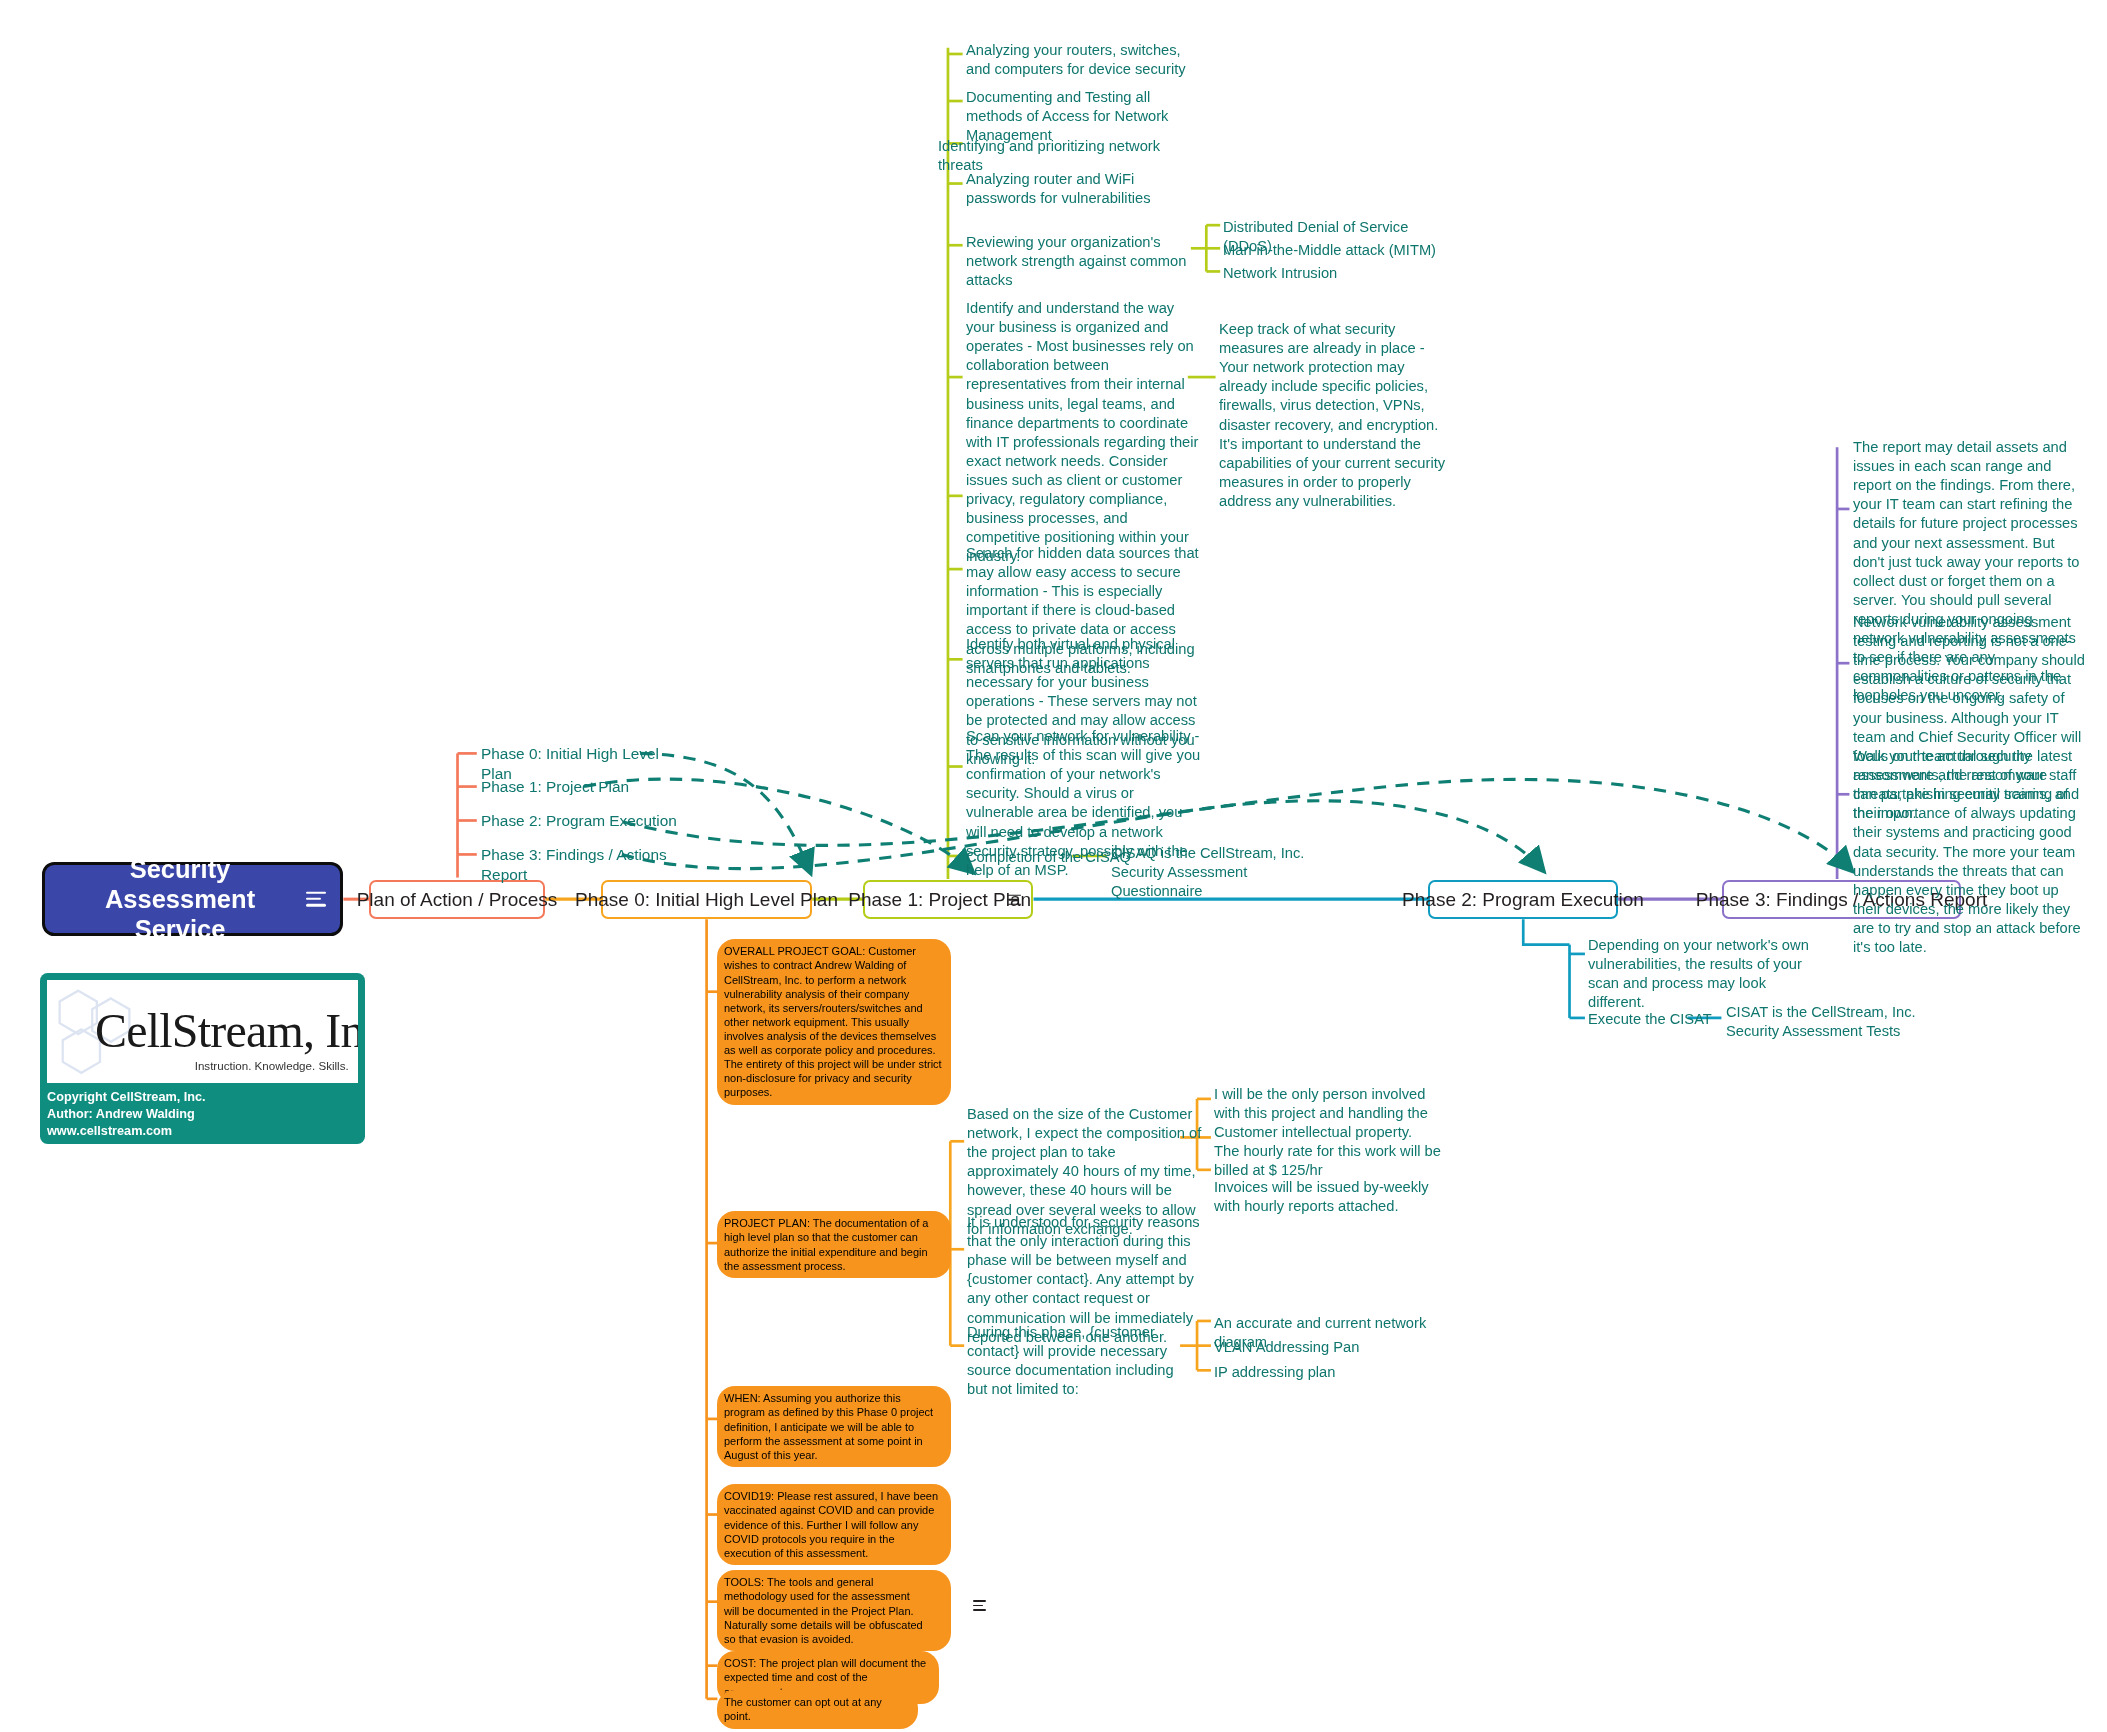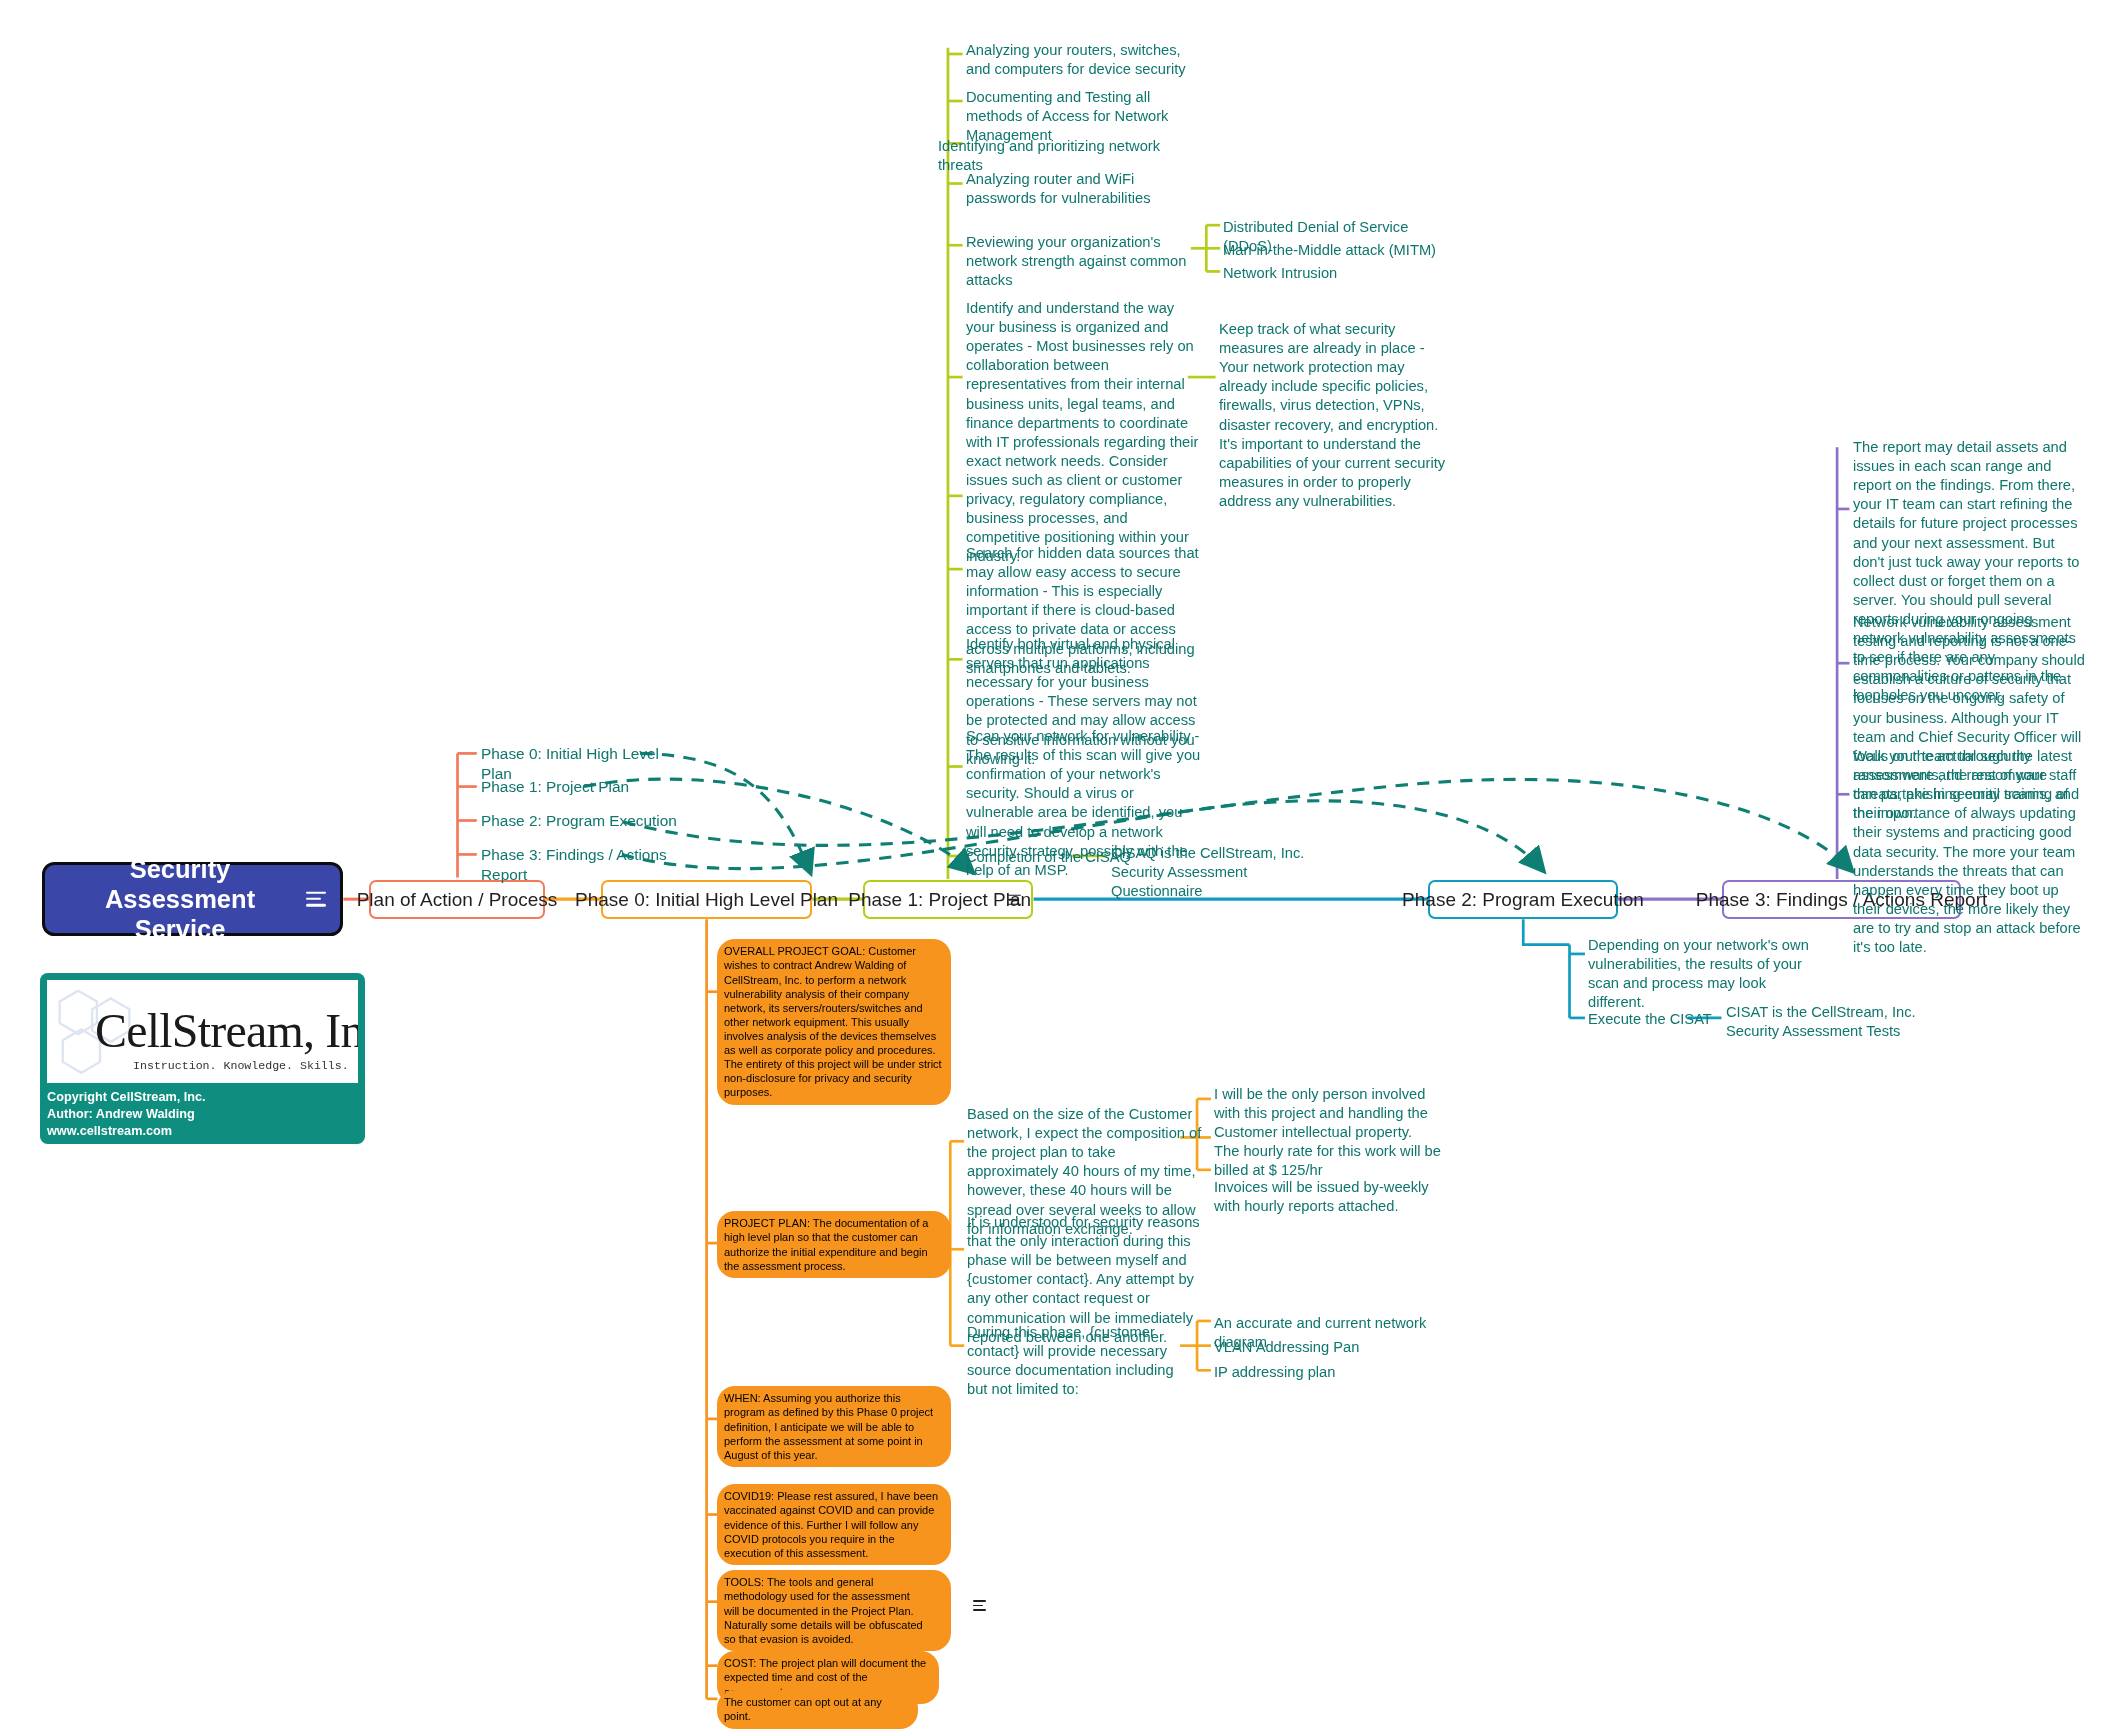--- a/index.html
+++ b/index.html
@@ -35,21 +35,21 @@
            font-size:11px;line-height:1.28;padding:5.4px 7px;box-sizing:border-box;}
 
   
   .logocard{position:absolute;background:#0f8e80;border-radius:7.7px;box-sizing:border-box;
             padding:7px;}
   .logoimg{background:#fff;height:103px;position:relative;overflow:hidden;}
   .hexes{position:absolute;left:7.7px;top:6.2px;width:93px;height:93px;opacity:.55;}
   .brand{position:absolute;left:48px;top:23px;font-family:"Liberation Serif", serif;
          font-size:48px;color:#1a1a1a;letter-spacing:-0.8px;white-space:nowrap;}
   .tagline{position:absolute;right:9.3px;bottom:10.8px;font-size:11.6px;color:#333;
-           font-family:Liberation Mono, monospace;white-space:nowrap;}
+           font-family:Liberation Sans, sans-serif;white-space:nowrap;}
   .copy{color:#fff;font-size:12.7px;font-weight:bold;line-height:1.33;margin-top:6.2px;}
 </style>
 </head>
 <body>
 
 <div id="canvas">
 
   <svg class="links" viewBox="0 0 2733 2246">
     <g fill="none" stroke-linecap="butt">
 

